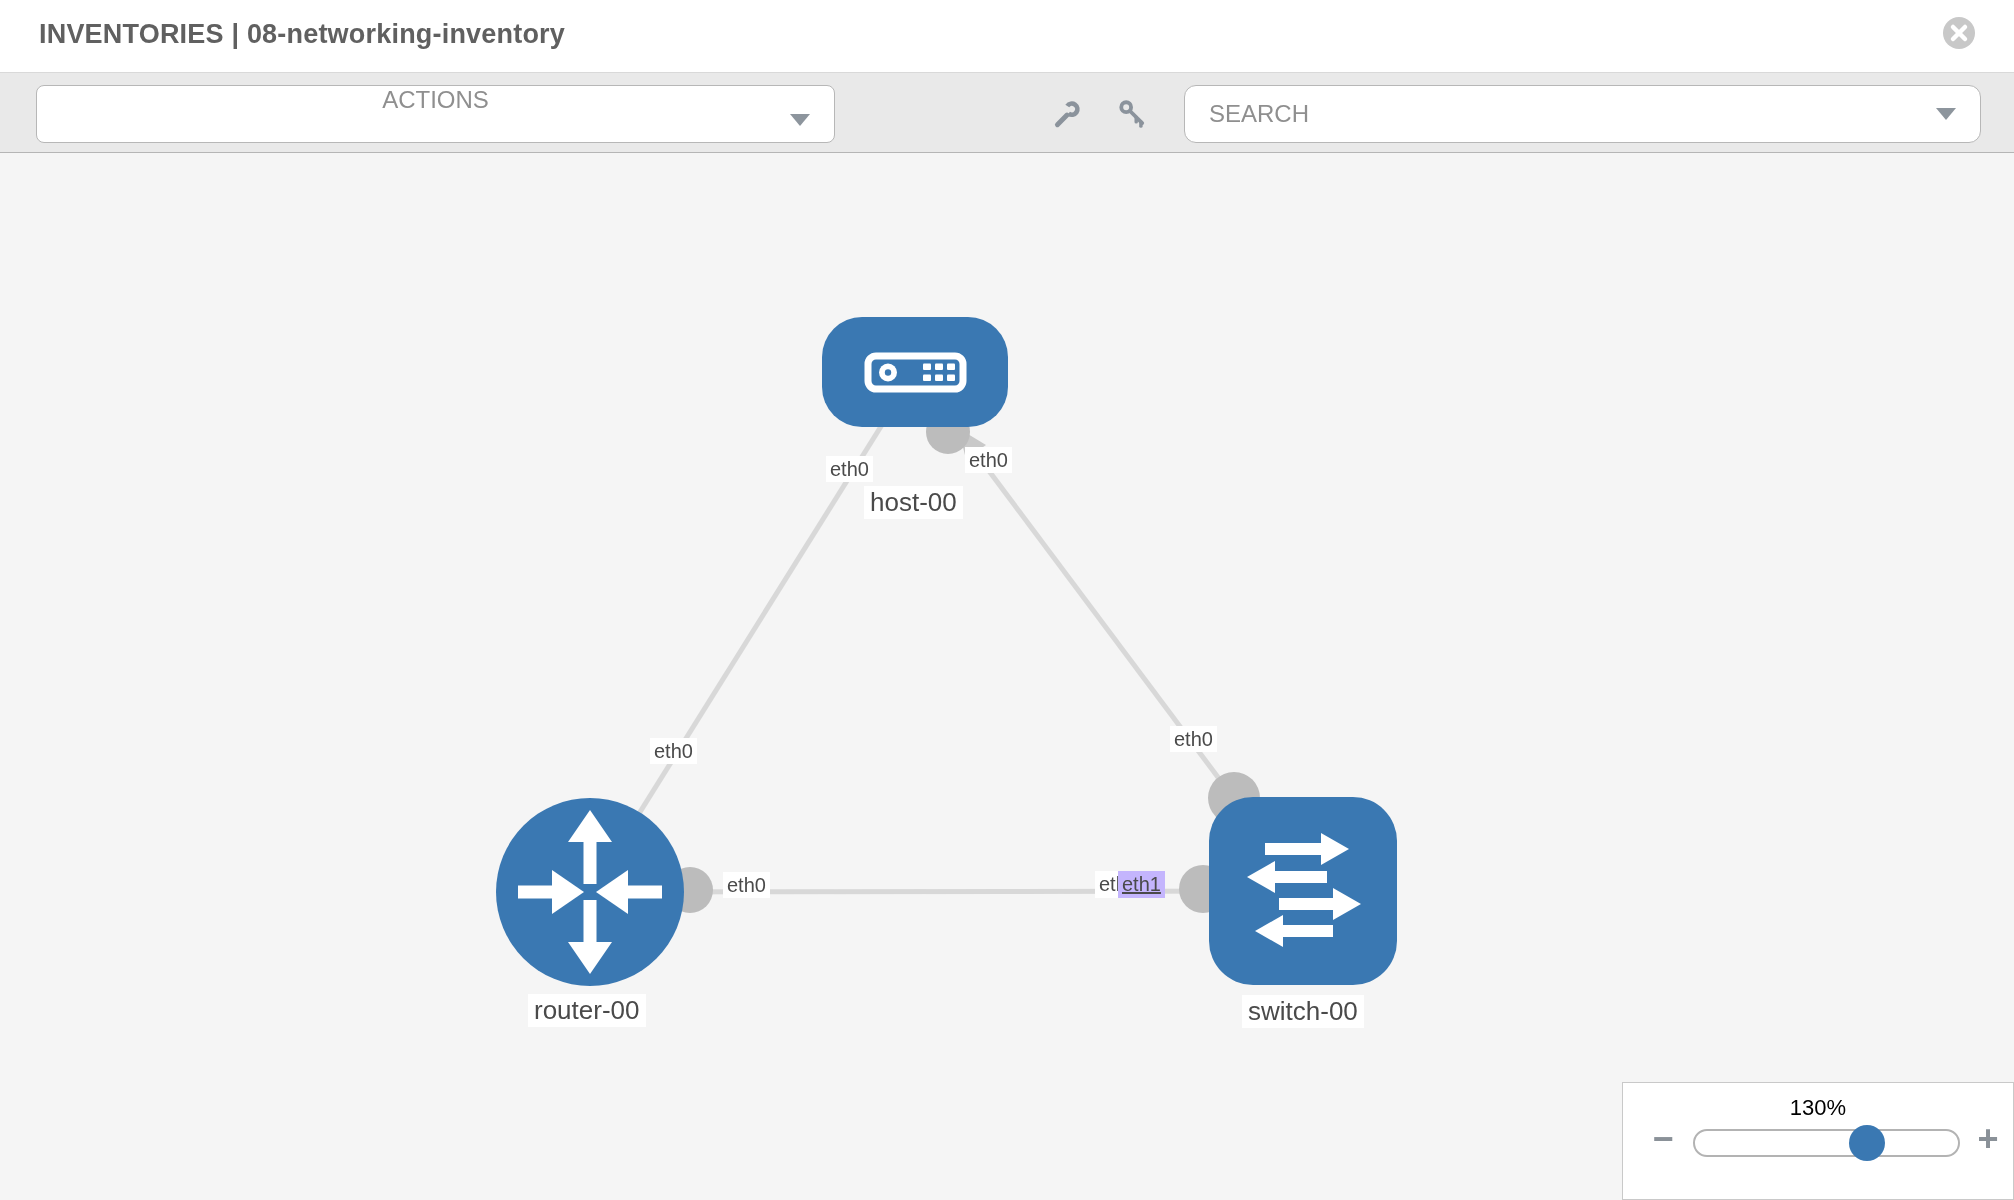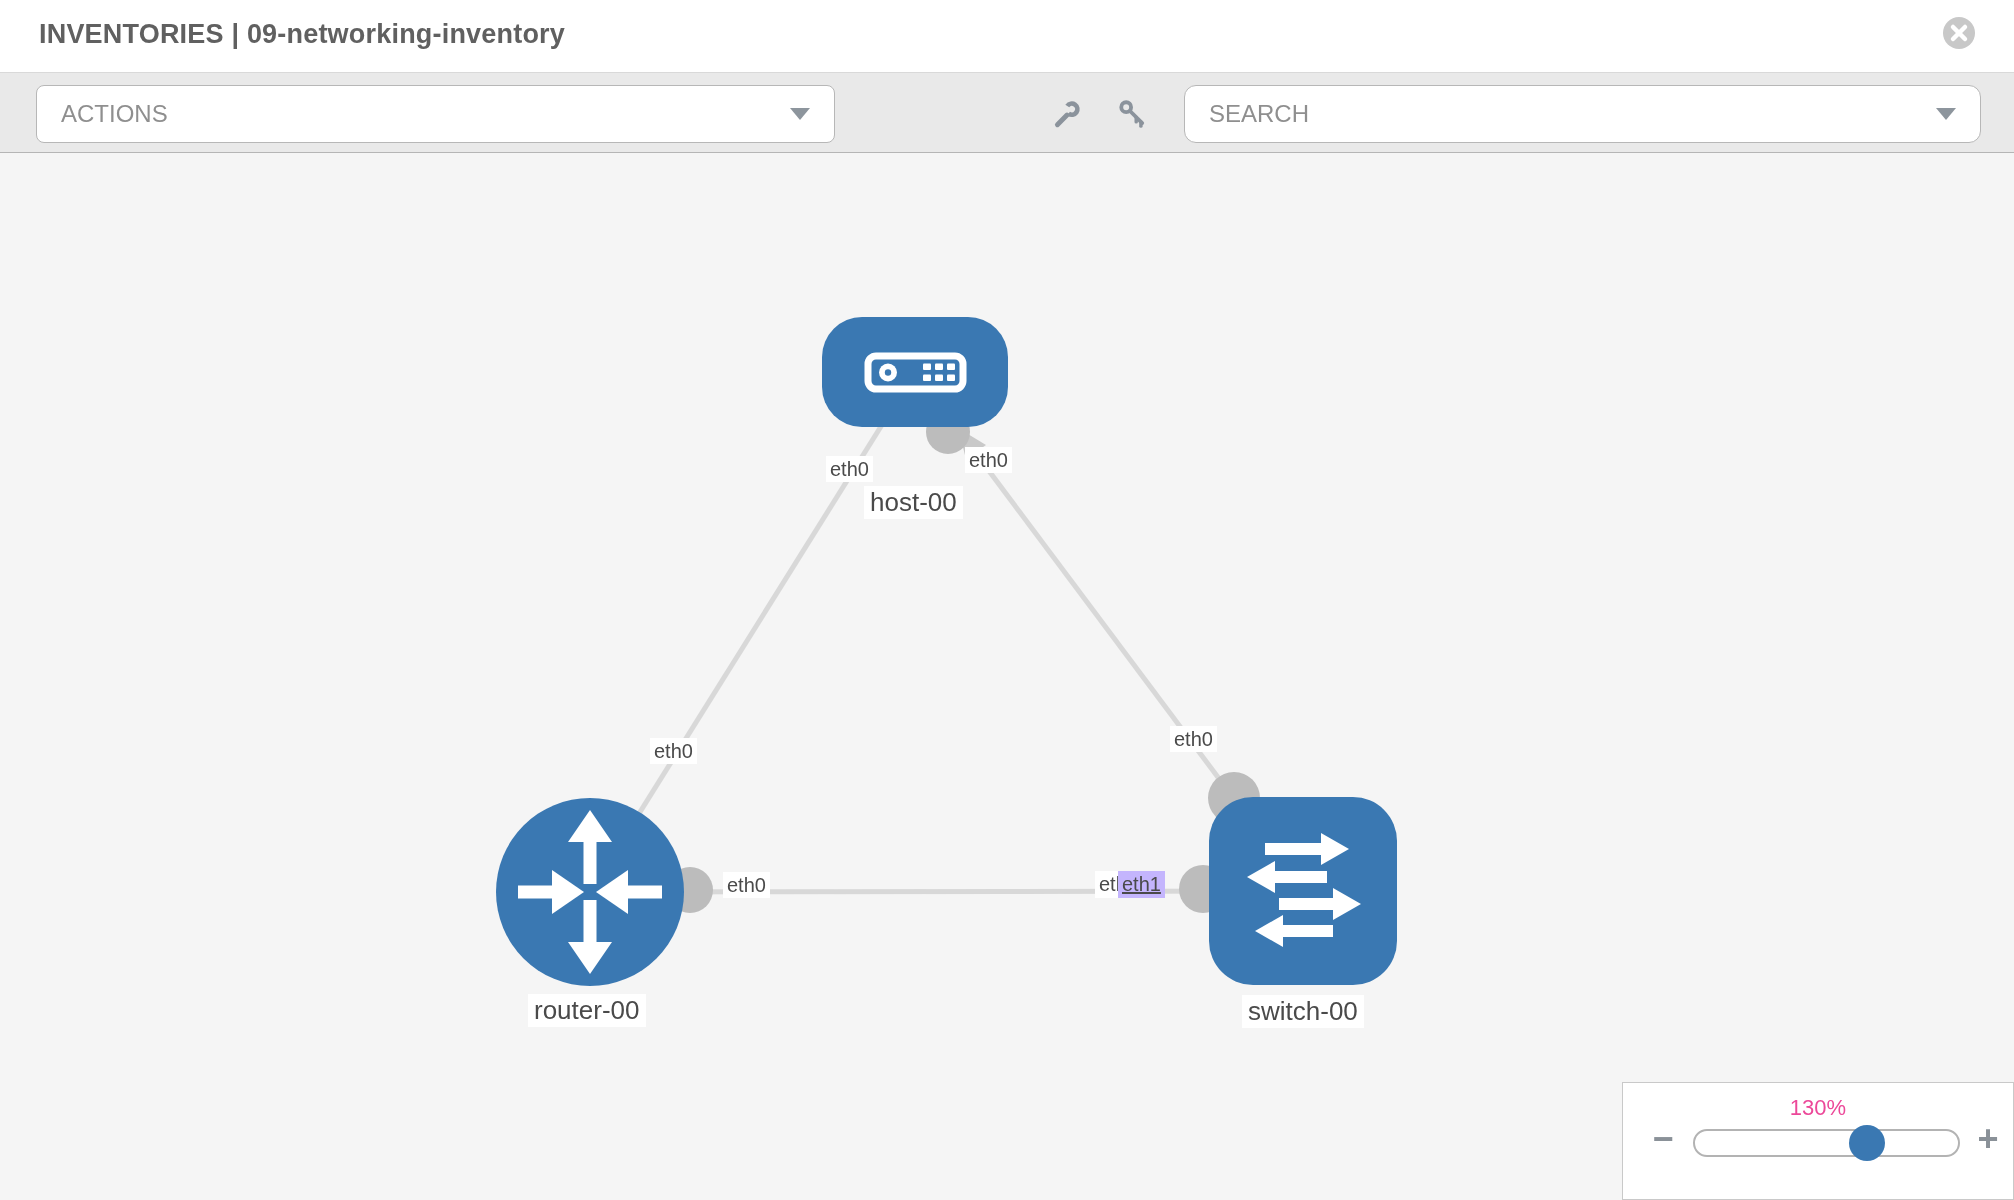--- a/index.html
+++ b/index.html
@@ -28,21 +28,21 @@
   .toolbar {
     position:absolute; top:73px; left:0; width:2014px; height:80px;
     background:#e9e9e9; border-bottom:1px solid #b5b5b5; z-index:30;
   }
   .dropdown {
     position:absolute; top:12px; height:58px;
     background:#ffffff; border:1px solid #b7b7b7; border-radius:8px;
     display:flex; align-items:center; padding:0 24px;
     font-size:24px; color:#8f8f8f; cursor:pointer;
   }
-  .dd-actions { left:36px;  width:799px; }
+  .dd-actions { left:36px;  width:799px;flex-direction:column; }
   .dd-search  { left:1184px; width:797px;border-radius:12px; }
   .dd-caret {
     margin-left:auto; width:0; height:0;
     border-left:10px solid transparent; border-right:10px solid transparent;
     border-top:12px solid #8d959d;
   }
   .tool-icon { position:absolute; width:32px; height:32px; top:25px; cursor:pointer; }
   .tool-wrench { left:1051px; }
   .tool-key    { left:1117px; }
 
@@ -76,21 +76,21 @@
   .if-switch-pair .back  { position:absolute; left:0; top:0; background:#fff; color:#4a4a4a; font-size:20px; padding:2px 4px; }
   .if-switch-pair .front { position:absolute; left:23px; top:0; background:#c4b5fd; color:#4a4a4a; font-size:20px; padding:2px 4px;text-decoration:underline; }
 
   
   .zoom-panel {
     position:absolute; left:1622px; top:1082px; width:392px; height:118px;
     background:#ffffff; border:1px solid #c9c9c9; z-index:20;
   }
   .zoom-level {
     position:absolute; left:0; top:12px; width:100%; text-align:center;
-    font-size:22px; color:#ec4899;
+    font-size:22px; color:#000000;
   }
   .zoom-minus, .zoom-plus {
     position:absolute; top:36px; width:40px; height:40px;
     font-size:36px; font-weight:700; color:#8a9198; text-align:center; line-height:40px; cursor:pointer;
     user-select:none;
   }
   .zoom-minus { left:20px; }
   .zoom-plus  { left:345px; }
   .zoom-track {
     position:absolute; left:70px; top:46px; width:267px; height:28px;
@@ -98,21 +98,21 @@
   }
   .zoom-thumb {
     position:absolute; left:154px; top:-6px; width:36px; height:36px;
     background:#3a78b2; border-radius:50%; cursor:grab;
   }
 </style>
 </head>
 <body>
 
 <div class="header">
-  <div class="page-title">INVENTORIES | 09-networking-inventory</div>
+  <div class="page-title">INVENTORIES | 08-networking-inventory</div>
   <div class="close-btn">
     <svg width="34" height="34" viewBox="0 0 34 34">
       <circle cx="17" cy="17" r="16" fill="#c8c8c8"></circle>
       <line x1="11" y1="11" x2="23" y2="23" stroke="#ffffff" stroke-width="4.5" stroke-linecap="round"></line>
       <line x1="23" y1="11" x2="11" y2="23" stroke="#ffffff" stroke-width="4.5" stroke-linecap="round"></line>
     </svg>
   </div>
 </div>
 
 <div class="toolbar">

